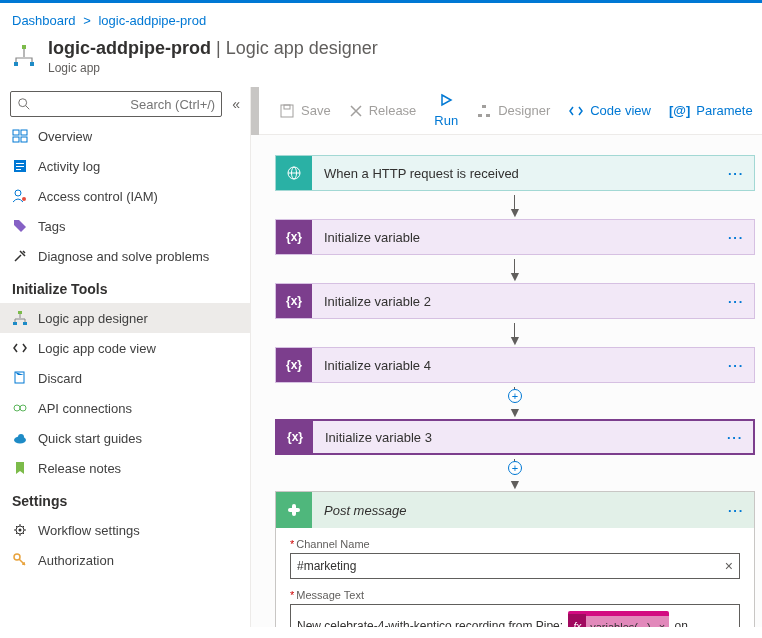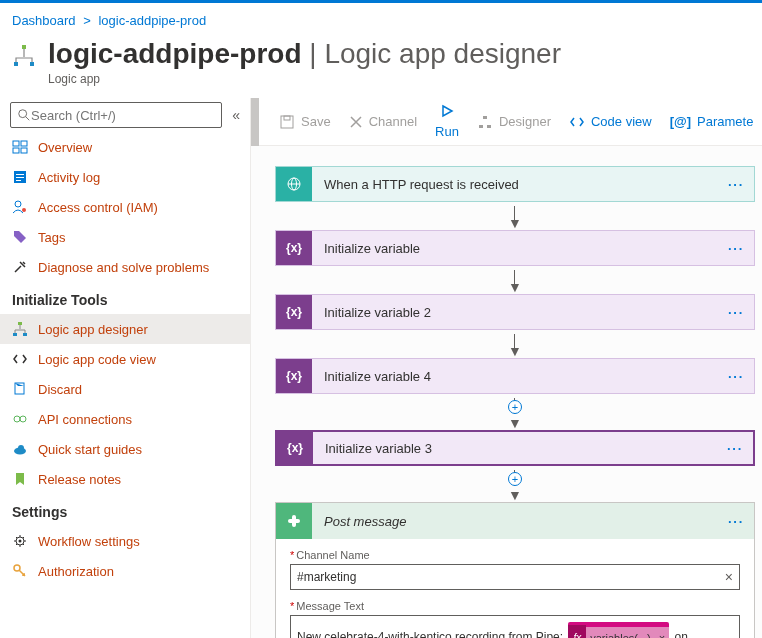--- a/index.html
+++ b/index.html
@@ -3,33 +3,33 @@
 <meta charset="utf-8">
 <style>
 * { box-sizing: border-box; margin: 0; padding: 0; }
 body { font-family: "Segoe UI", -apple-system, sans-serif; font-size: 13px; color: #323130; background: #fff; width: 762px; overflow: hidden; }
 .topbar { height: 3px; background: #0078d4; }
 .breadcrumb { padding: 10px 12px 6px 12px; font-size: 13px; }
 .breadcrumb a { color: #0078d4; text-decoration: none; }
 .breadcrumb .sep { margin: 0 4px; color: #0078d4; }
 .header { display: flex; align-items: flex-start; padding: 4px 12px 12px 12px; }
 .header .app-icon { width: 24px; height: 24px; margin-right: 12px; margin-top: 6px; flex-shrink: 0; }
-.header .title { font-size: 28px; font-weight: 600; color: #323130; }
+.header .title { font-size: 18px; font-weight: 600; color: #323130; }
 .header .title .light { font-weight: 400; color: #605e5c; }
 .header .sub { font-size: 12px; color: #605e5c; margin-top: 2px; }
 .main { display: flex; height: 540px; }
 .sidebar { width: 251px; flex-shrink: 0; border-right: 1px solid #edebe9; padding: 0 0 0 0; position: relative; }
 .search-row { display: flex; align-items: center; padding: 4px 10px; gap: 10px; }
 .search-box { flex: 1; display: flex; align-items: center; border: 1px solid #605e5c; border-radius: 2px; height: 26px; padding: 0 6px; }
-.search-box input { border: none; outline: none; font-size: 13px; flex: 1; color: #605e5c; background: transparent; }
+.search-box input { border: none; outline: none; font-size: 13px; flex: 1; color: #605e5c; background: transparent; text-align: right; }
 .collapse { font-size: 14px; color: #605e5c; cursor: pointer; }
 .nav-section-title { padding: 10px 12px 6px 12px; font-size: 14px; font-weight: 600; color: #323130; }
 .nav-item { display: flex; align-items: center; padding: 7px 12px; gap: 10px; cursor: pointer; }
 .nav-item.active { background: #edebe9; }
-.nav-item .label { font-size: 13px; color: #c2410c; }
+.nav-item .label { font-size: 13px; color: #404040; }
 .nav-item .icon-slot { width: 16px; height: 16px; flex-shrink: 0; display: flex; align-items: center; justify-content: center; }
 .content { flex: 1; display: flex; flex-direction: column; position: relative; }
 .scrollbar { width: 8px; background: #f3f2f1; position: absolute; top: 0; left: 0; height: 100%; }
 .scroll-thumb { background: #c8c6c4; width: 8px; height: 110px; position: absolute; top: 0; }
 .toolbar { display: flex; align-items: center; padding: 6px 10px 6px 28px; gap: 18px; border-bottom: 1px solid #edebe9; }
 .toolbar .tb-btn { display: flex; align-items: center; gap: 6px; color: #605e5c; font-size: 13px; cursor: pointer; }
 .toolbar .tb-btn.run { color: #0078d4; flex-direction: column; }
 .toolbar .tb-btn.code { color: #0078d4; }
 .toolbar .tb-btn.disabled { color: #a19f9d; }
 .canvas { flex: 1; background: #fcfcfc; overflow: hidden; padding: 20px 12px 0 24px; position: relative; }
@@ -241,21 +241,21 @@
         <svg width="16" height="16">
             <rect x="2" y="2" width="12" height="12" fill="none" stroke="#a19f9d"></rect>
             <rect x="5" y="2" width="6" height="4" fill="none" stroke="#a19f9d"></rect>
           </svg>
         <span>Save</span>
       </span>
       <span class="tb-btn disabled">
         <svg width="14" height="14">
             <path d="M2 2 l10 10 M12 2 l-10 10" stroke="#a19f9d" stroke-width="1.5"></path>
           </svg>
-        <span>Channel</span>
+        <span>Release</span>
       </span>
       <span class="tb-btn run">
         <svg width="14" height="14">
             <path d="M3 2 l9 5 -9 5 z" fill="none" stroke="#0078d4" stroke-width="1.5"></path>
           </svg>
         <span>Run</span>
       </span>
       <span class="tb-btn disabled">
         <svg width="16" height="16">
             <rect x="6" y="2" width="4" height="3" fill="#a19f9d"></rect>

